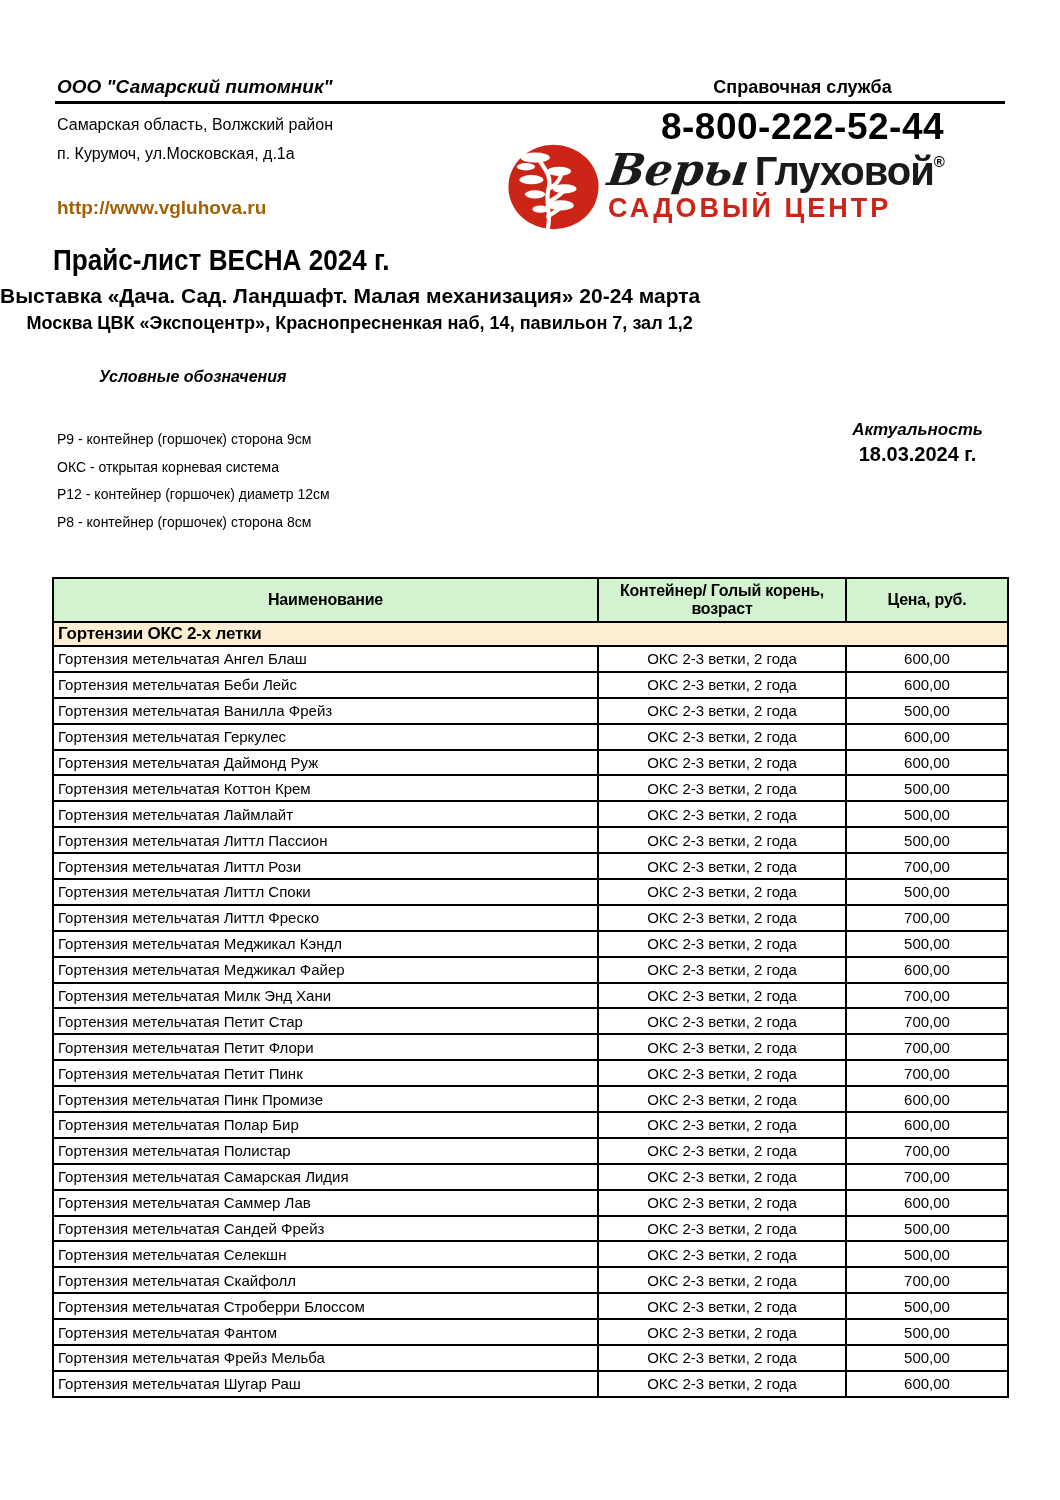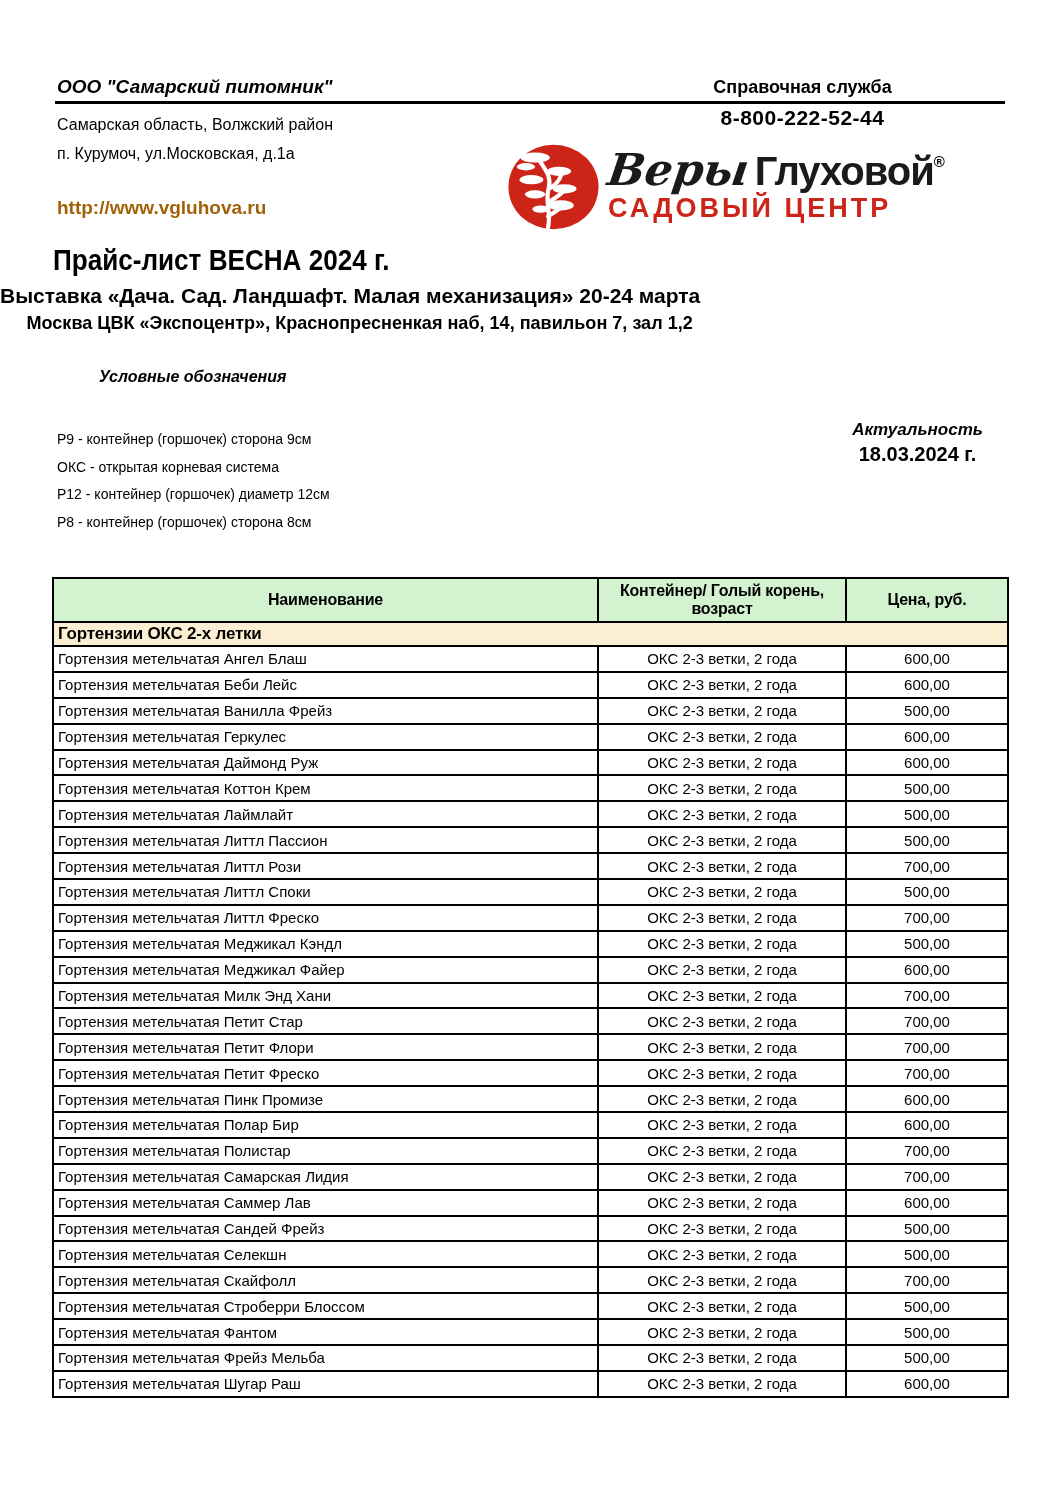--- a/index.html
+++ b/index.html
@@ -28,21 +28,21 @@
   .website {
     position: absolute; left: 57px; top: 197px;
     font-size: 19px; font-weight: bold; color: #a16207; text-decoration: none;
   }
   .hotline-label {
     position: absolute; left: 655px; top: 77px; width: 295px;
     text-align: center; font-size: 18px; font-weight: bold;
   }
   .hotline-phone {
     position: absolute; left: 655px; top: 106px; width: 295px;
-    text-align: center; font-size: 21px; font-weight: bold; letter-spacing: 0.5px;
+    text-align: center; font-size: 37px; font-weight: bold; letter-spacing: 0.5px;
   }
   
   .logo {
     position: absolute; left: 505px; top: 138px; width: 490px; height: 98px;
     display: flex; align-items: center;
   }
   .logo-circle { width: 97px; height: 92px; flex: 0 0 auto; }
   .logo-text { margin-left: 6px; }
   .logo-row1 { display: flex; align-items: baseline; white-space: nowrap; }
   .logo-script {
@@ -308,21 +308,21 @@
         <tr class="data-row">
       <td class="cell-name">
         <span>Гортензия метельчатая Петит Флори</span>
         <span class="new-badge" style="display: inline;">Новинка!!!</span>
       </td>
       <td class="cell-container">ОКС 2-3 ветки, 2 года</td>
       <td class="cell-price">700,00</td>
     </tr>
         <tr class="data-row">
       <td class="cell-name">
-        <span>Гортензия метельчатая Петит Фреско</span>
+        <span>Гортензия метельчатая Петит Пинк</span>
         
       </td>
       <td class="cell-container">ОКС 2-3 ветки, 2 года</td>
       <td class="cell-price">700,00</td>
     </tr>
         <tr class="data-row">
       <td class="cell-name">
         <span>Гортензия метельчатая Пинк Промизе</span>
         
       </td>

